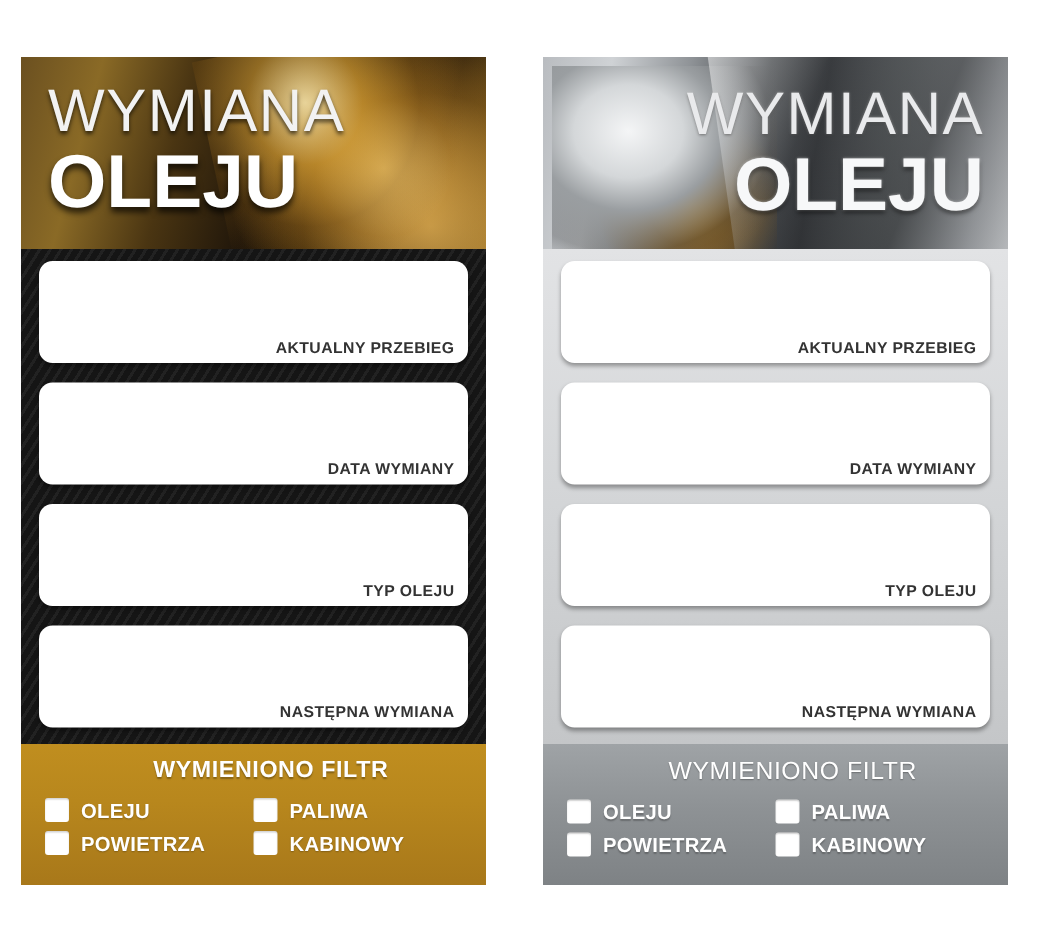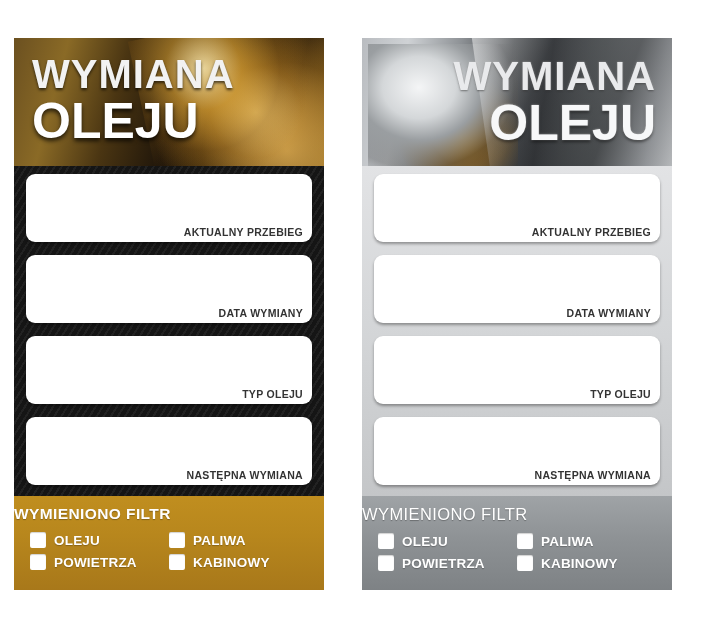--- a/index.html
+++ b/index.html
@@ -96,21 +96,21 @@
     position: absolute;
     z-index: 3;
     line-height: 1;
     user-select: none;
   }
   .gold .hero-text { left: 18px; top: 16px; text-align: left; }
   .silver .hero-text { right: 16px; top: 18px; text-align: right; }
 
   .hero-line1 {
     font-size: 40px;
-    font-weight: bold;
+    font-weight: normal;
     letter-spacing: 1px;
     color: #f2f2f2;
     text-shadow: 0 2px 3px rgba(0,0,0,0.65);
   }
   .silver .hero-line1 {
     color: #e9eaec;
     text-shadow: 0 1px 2px rgba(0,0,0,0.45), 0 0 2px rgba(255,255,255,0.5);
   }
   .hero-line2 {
     font-size: 50px;
@@ -172,26 +172,27 @@
     box-sizing: border-box;
     padding-top: 9px;
   }
   .gold .footer {
     background: linear-gradient(180deg, #c08e1f 0%, #b8871d 40%, #a8781a 100%);
   }
   .silver .footer {
     background: linear-gradient(180deg, #9fa3a6 0%, #8e9295 45%, #7e8285 100%);
   }
   .footer-title {
-    text-align: left;
+    text-align: center;
     font-size: 15.5px;
     font-weight: bold;
     color: #ffffff;
     letter-spacing: 0.4px;
     text-shadow: 0 1px 1px rgba(0,0,0,0.3);
+    margin-left: 23px;
   }
   .silver .footer-title {
     font-weight: normal;
     font-size: 16.5px;
   }
   .checks {
     margin-top: 9px;
     display: flex;
     flex-wrap: wrap;
     padding: 0 16px;

